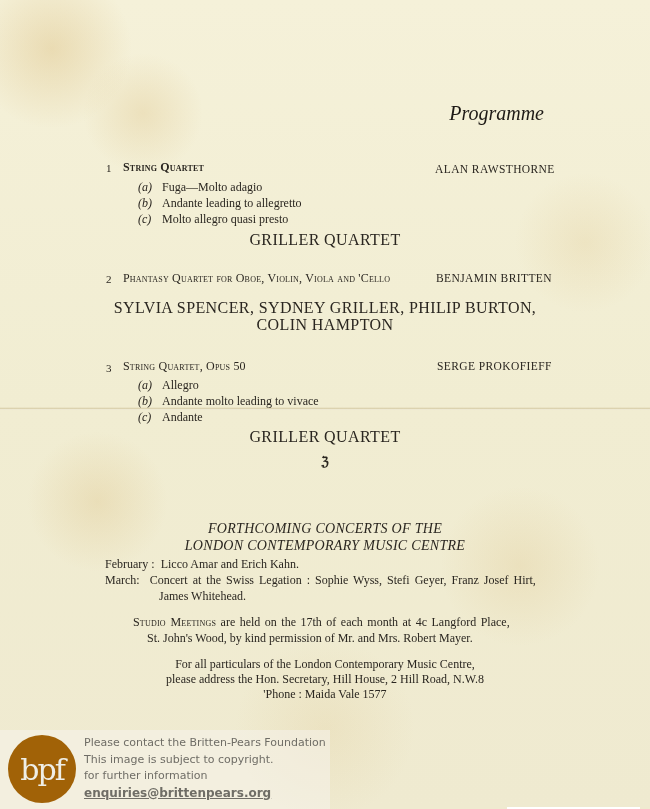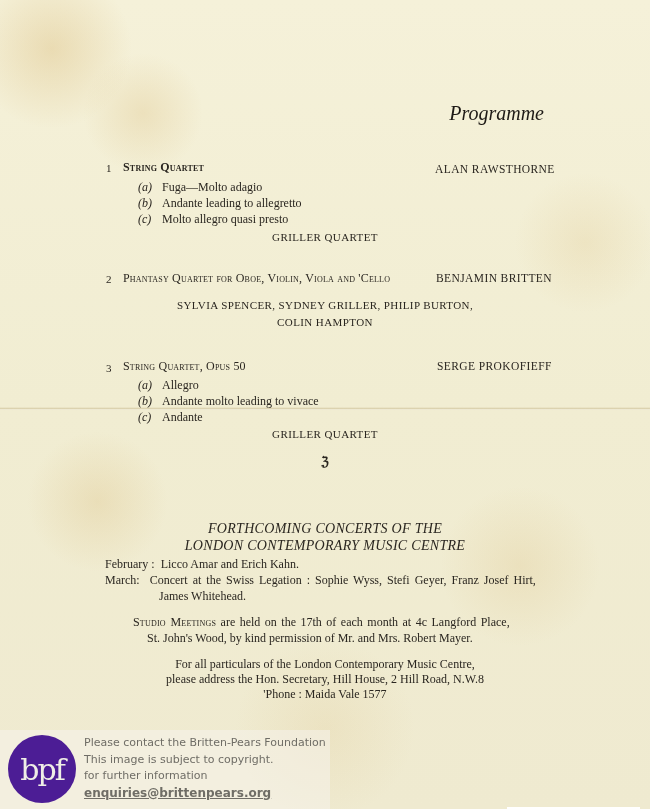--- a/index.html
+++ b/index.html
@@ -27,35 +27,35 @@
   .abs { position: absolute; }
   .title {
     left: 0; width: 544px; top: 102px; text-align: right;
     font-style: italic; font-size: 20px; color: #1e1a16;
   }
   .num { font-size: 11px; color: #2a2620; }
   .sc { font-variant: small-caps; font-size: 12px; letter-spacing: 0.2px; }
   .caps { font-size: 11.5px; letter-spacing: 0.4px; }
   .mv { font-size: 12px; }
   .mv .lbl { font-style: italic; display: inline-block; width: 24px; }
-  .perf { font-size: 11px; letter-spacing: 0.4px; text-align: center; }
+  .perf { font-size: 16px; letter-spacing: 0.4px; text-align: center; }
   .ornament { font-size: 13px; font-weight: bold; text-align: center; }
   .forth {
     left: 0; width: 650px; text-align: center;
     font-style: italic; font-size: 14px; letter-spacing: 0.3px; line-height: 17px;
   }
   .body12 { font-size: 12px; line-height: 16px; }
   .center { text-align: center; }
   .notice {
     left: 0; top: 730px; width: 330px; height: 79px;
     background: rgba(245,243,235,0.55);
   }
   .logo {
     left: 8px; top: 735px; width: 68px; height: 68px; border-radius: 50%;
-    background: #4c1d95; color: #efeee6;
+    background: #a16207; color: #efeee6;
     font-family: "DejaVu Serif", serif; font-size: 30px;
     display: flex; align-items: center; justify-content: center; letter-spacing: -2px;
   }
   .copy {
     left: 84px; top: 735px; font-family: "DejaVu Sans", sans-serif;
     font-size: 11px; color: #6f6d66; line-height: 16.5px;
   }
   .copy .link { text-decoration: underline; font-weight: bold; font-size: 12px; color: #6f6d66; }
   .filename {
     right: 10px; top: 807px; background: #ffffff; padding: 1px 3px;

